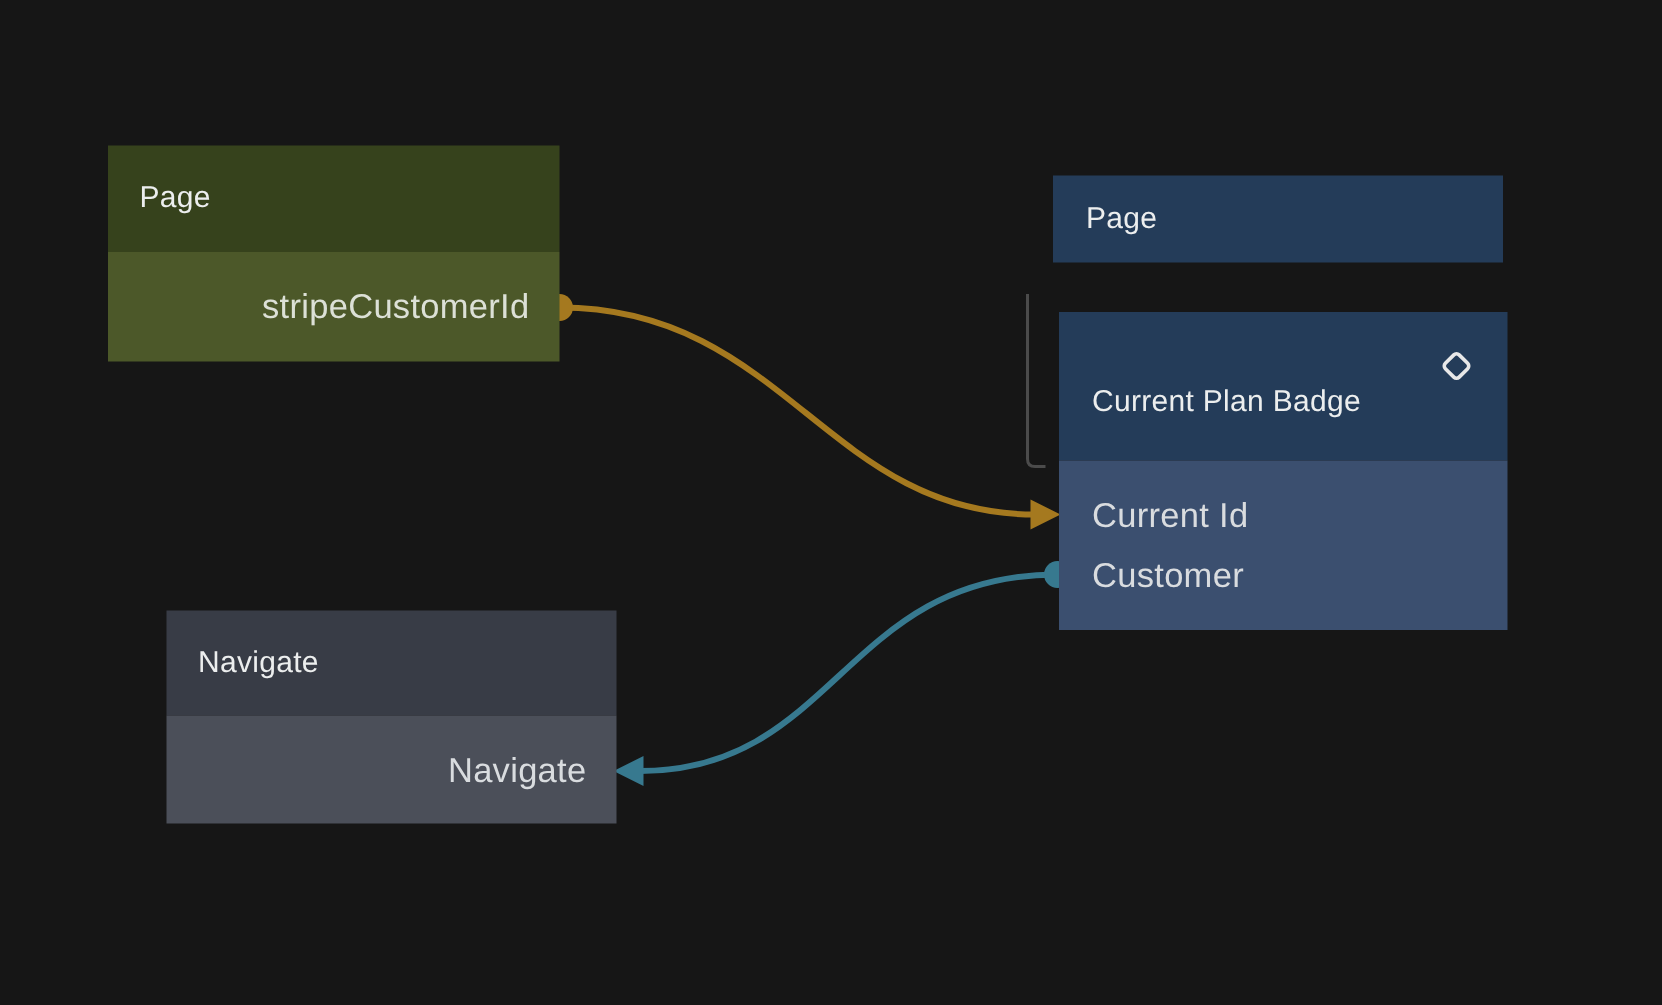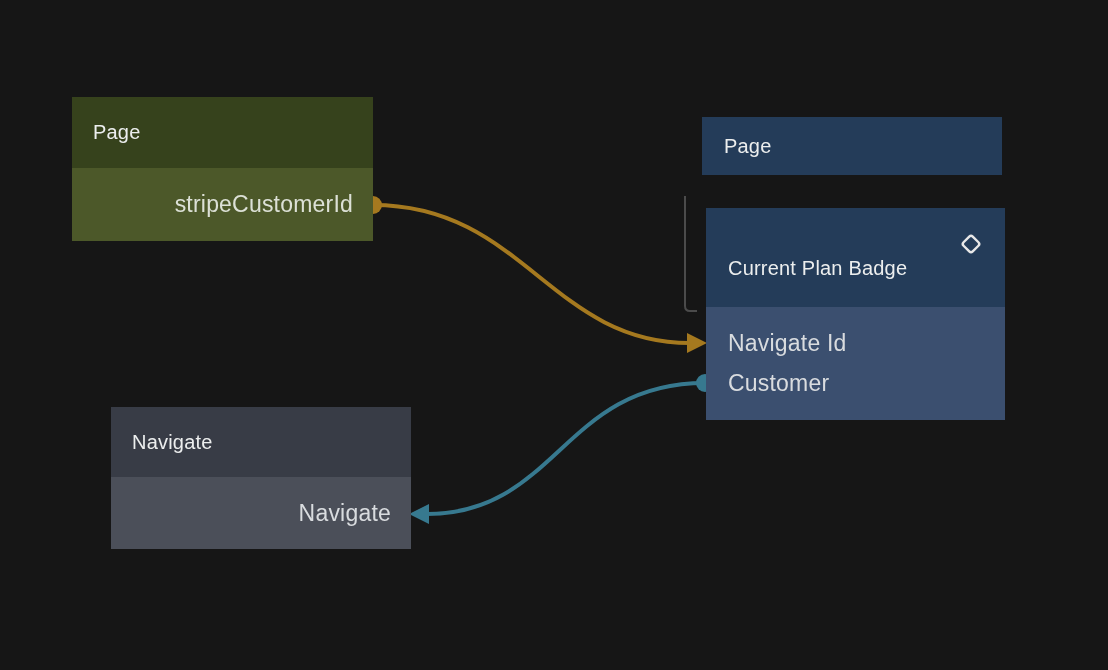--- a/index.html
+++ b/index.html
@@ -73,21 +73,21 @@
     <div class="node-header">
       <span class="node-title">Current Plan Badge</span>
       <span class="diamond-wrap">
         <svg width="26" height="26" viewBox="0 0 26 26">
           <rect x="6.5" y="6.5" width="13" height="13" rx="2.5" fill="none" stroke-width="2.4" transform="rotate(45 13 13)" stroke="#e8e8e8"></rect>
         </svg>
       </span>
     </div>
     <div class="node-body">
       <div class="input-row">
-        <span class="row-label">Navigate Id</span>
+        <span class="row-label">Current Id</span>
       </div>
       <div class="input-row">
         <span class="row-label">Customer</span>
       </div>
     </div>
   </div>
 
   <div class="node node-nav">
     <div class="node-header">
       <span class="node-title">Navigate</span>

